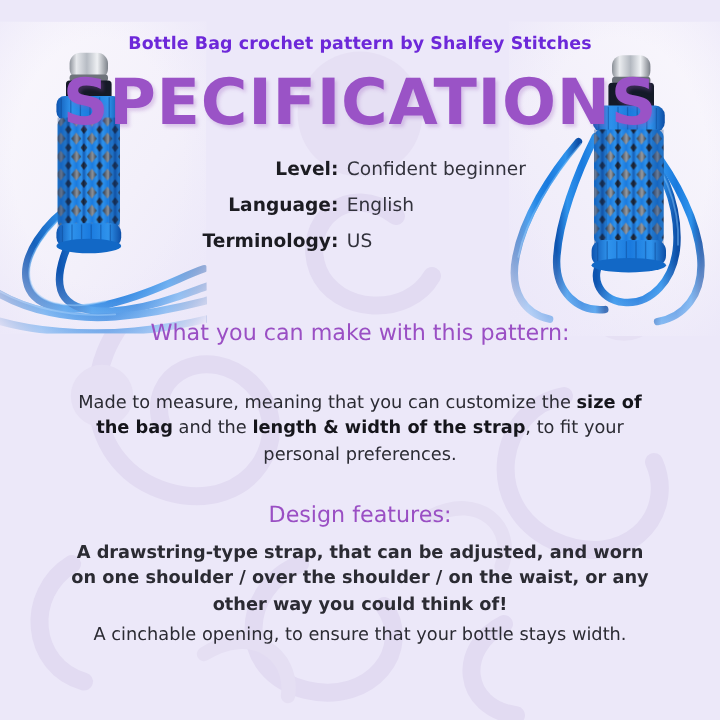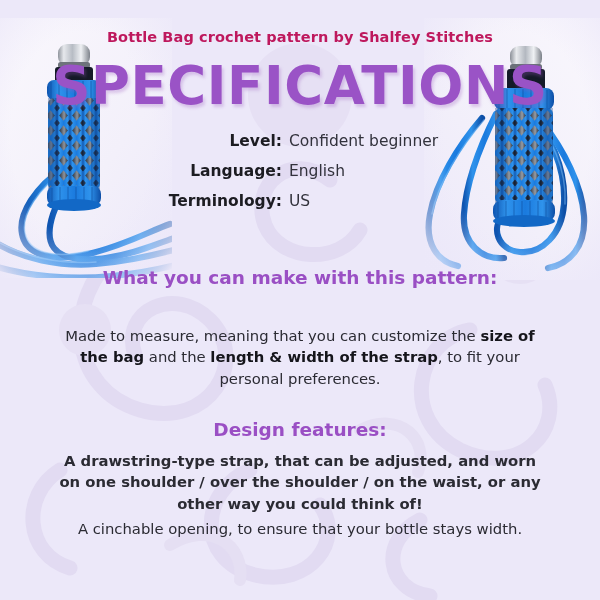--- a/index.html
+++ b/index.html
@@ -17,21 +17,21 @@
 
   
   .photo{position:absolute;overflow:hidden;}
   .photo svg{display:block;}
 
   
   .subtitle{
     position:absolute;left:0;right:0;top:29px;
     text-align:center;
     font-size:14.5px;font-weight:bold;
-    color:#be185d;
+    color:#6d28d9;
     letter-spacing:.1px;
     z-index:6;
   }
   .maintitle{
     position:absolute;left:0;right:0;top:55px;
     text-align:center;
     font-size:53px;font-weight:bold;
     color:#9a53c6;
     letter-spacing:.6px;
     text-shadow:2px 3px 3px rgba(155,90,190,.28);
@@ -50,21 +50,21 @@
     width:282px;text-align:right;
     font-size:15.5px;font-weight:bold;color:#1c1c22;
     padding-right:7px;
   }
   .spec-value{
     font-size:15.5px;color:#32323c;
   }
 
   .sec-head{
     position:absolute;left:0;right:0;text-align:center;
-    font-size:18.5px;font-weight:bold;color:#9a4fc4;
+    font-size:18.5px;font-weight:normal;color:#9a4fc4;
     z-index:6;
   }
   .para{
     position:absolute;text-align:center;
     font-size:14.8px;color:#2b2b33;line-height:1.45;
     z-index:6;
   }
   .para b{font-weight:bold;color:#15151b;}
 
   #h1{top:267px;}

